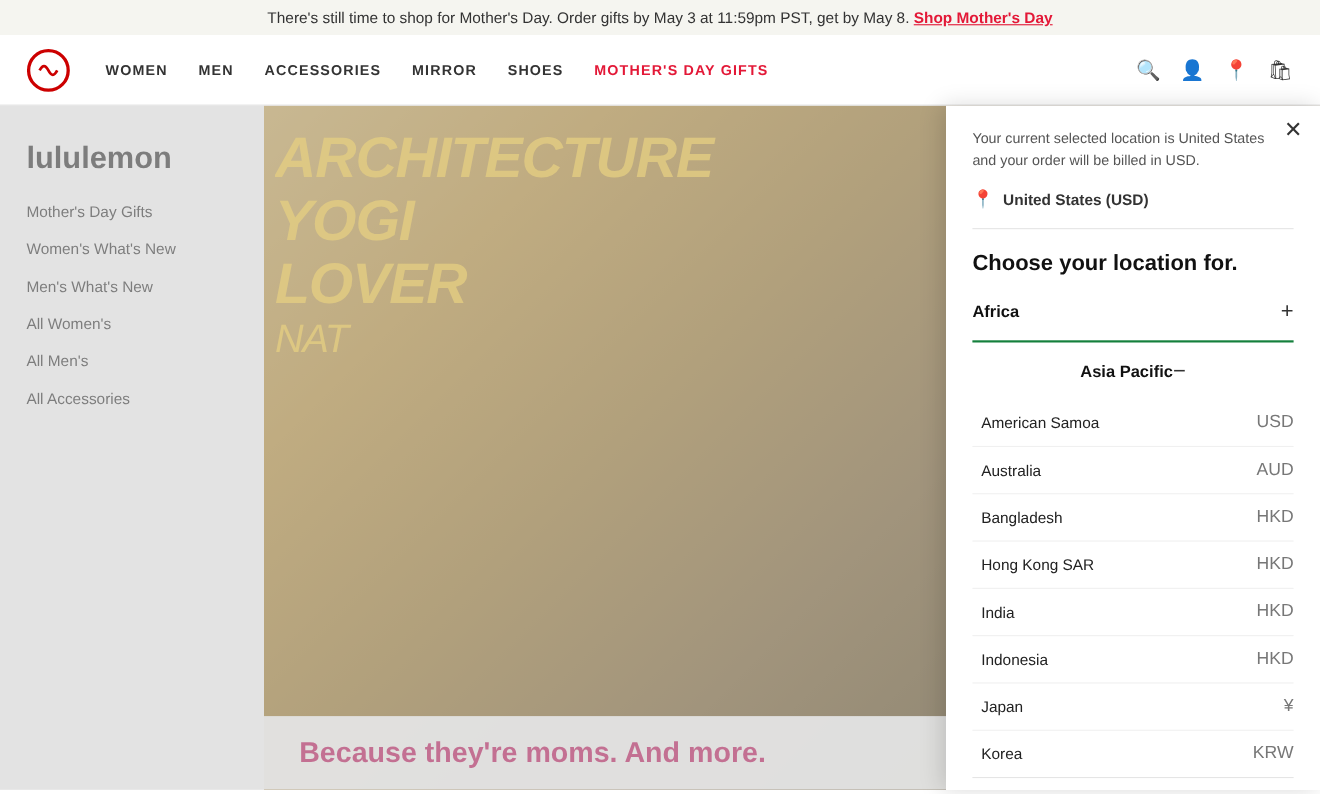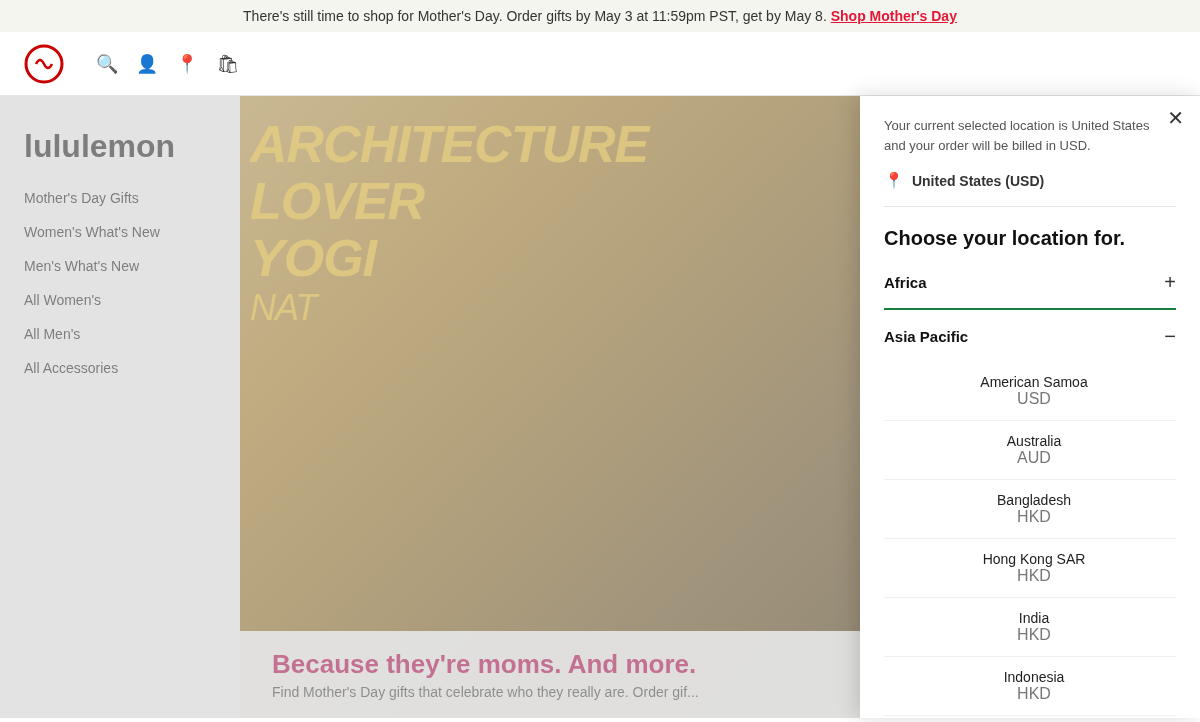--- a/index.html
+++ b/index.html
@@ -80,21 +80,21 @@
 
     
     .sidebar {
       width: 240px;
       background: #fff;
       padding: 32px 24px;
       flex-shrink: 0;
       z-index: 5;
     }
     .sidebar-brand {
-      font-size: 32px;
+      font-size: 28px;
       font-weight: 700;
       color: #333;
       margin-bottom: 24px;
     }
     .sidebar-links {
       list-style: none;
       display: flex;
       flex-direction: column;
       gap: 16px;
     }
@@ -201,21 +201,20 @@
     .country-list {
       border-bottom: 1px solid #e5e5e5;
     }
     .country-row {
       display: flex;
       align-items: center;
       justify-content: space-between;
       padding: 12px 0 12px 8px;
       border-bottom: 1px solid #f0f0f0;
       cursor: pointer;
-      flex-direction: column;
     }
     .country-row:last-child {
       border-bottom: none;
     }
     .country-name {
       font-size: 14px;
       color: #222;
     }
     .currency-code {
       font-size: 16px;
@@ -243,20 +242,28 @@
 
 <nav class="navbar">
 
   <div class="logo">
     <svg viewBox="0 0 40 40" width="40" height="40">
       <circle cx="20" cy="20" r="18" fill="none" stroke="#cc0000" stroke-width="3"></circle>
       <path d="M12 20 Q16 12 20 20 Q24 28 28 20" fill="none" stroke="#cc0000" stroke-width="2.5"></path>
     </svg>
   </div>
 
+  <ul class="nav-links">
+    <li><a href="#">WOMEN</a></li>
+    <li><a href="#">MEN</a></li>
+    <li><a href="#">ACCESSORIES</a></li>
+    <li><a href="#">MIRROR</a></li>
+    <li><a href="#">SHOES</a></li>
+    <li><a href="#" class="mothers-day">MOTHER'S DAY GIFTS</a></li>
+  </ul>
 
   <div class="nav-icons">
     <span class="nav-icon">🔍</span>
     <span class="nav-icon">👤</span>
     <span class="nav-icon">📍</span>
     <span class="nav-icon">🛍</span>
   </div>
 </nav>
 
 <div class="main-area">
@@ -272,34 +279,33 @@
       <li><a href="#">All Accessories</a></li>
     </ul>
   </aside>
 
   <div class="hero-image">
 
     <div style="position:absolute;top:0;left:0;right:0;bottom:0;background:linear-gradient(135deg,#c9a85c 0%,#b8903a 20%,#9a7830 40%,#7a6030 60%,#5a4820 80%,#3a3020 100%);"></div>
 
     <div style="position:absolute;top:20px;left:10px;right:250px;overflow:hidden;">
       <div style="font-size:52px;font-weight:900;color:rgba(255,210,60,0.8);line-height:1.1;font-style:italic;text-transform:uppercase;letter-spacing:-1px;">ARCHiTECTURE</div>
+      <div style="font-size:52px;font-weight:900;color:rgba(255,210,60,0.8);line-height:1.1;font-style:italic;text-transform:uppercase;letter-spacing:-1px;">YOGI</div>
       <div style="font-size:52px;font-weight:900;color:rgba(255,210,60,0.8);line-height:1.1;font-style:italic;text-transform:uppercase;letter-spacing:-1px;">LOVER</div>
-      <div style="font-size:52px;font-weight:900;color:rgba(255,210,60,0.8);line-height:1.1;font-style:italic;text-transform:uppercase;letter-spacing:-1px;">YOGI</div>
       <div style="font-size:36px;font-weight:400;color:rgba(255,210,60,0.8);line-height:1.1;font-style:italic;text-transform:uppercase;letter-spacing:-1px;">NAT</div>
     </div>
 
     <div style="position:absolute;right:20px;top:0;bottom:100px;width:220px;background:linear-gradient(180deg,#d4a070 0%,#c08050 40%,#a06040 70%,#704020 100%);border-radius:4px 4px 0 0;">
 
       <div style="position:absolute;top:20px;left:50%;transform:translateX(-50%);width:60px;height:60px;background:#e8b080;border-radius:50%;"></div>
       <div style="position:absolute;top:85px;left:30px;right:30px;bottom:0;background:linear-gradient(180deg,#e8a060 0%,#c07840 40%,#804020 100%);border-radius:8px 8px 0 0;"></div>
     </div>
 
     <div style="position:absolute;bottom:0;left:0;right:0;background:rgba(255,255,255,0.95);padding:18px 32px;">
       <div style="font-size:26px;font-weight:700;color:#be185d;">Because they're moms. And more.</div>
-      <div style="font-size:14px;color:#555;margin-top:4px;">Find Mother's Day gifts that celebrate who they really are. Order gif...</div>
     </div>
   </div>
 
   <div class="main-overlay"></div>
 
   <div class="location-panel">
     <button class="panel-close">✕</button>
 
     <div class="location-panel-inner">
       <p class="panel-header-text">Your current selected location is United States and your order will be billed in USD.</p>
@@ -309,21 +315,21 @@
         <span class="current-location-text">United States (USD)</span>
       </div>
 
       <div class="choose-title">Choose your location for.</div>
 
       <div class="region-row">
         <span class="region-name">Africa</span>
         <span class="region-toggle">+</span>
       </div>
 
-      <div class="region-row" style="border-bottom:none;">
+      <div class="region-row" style="border-bottom:none;justify-content:center;">
         <span class="region-name">Asia Pacific</span>
         <span class="region-toggle">−</span>
       </div>
 
       <div class="country-list">
         <div class="country-row">
           <span class="country-name">American Samoa</span>
           <span class="currency-code">USD</span>
         </div>
         <div class="country-row">

